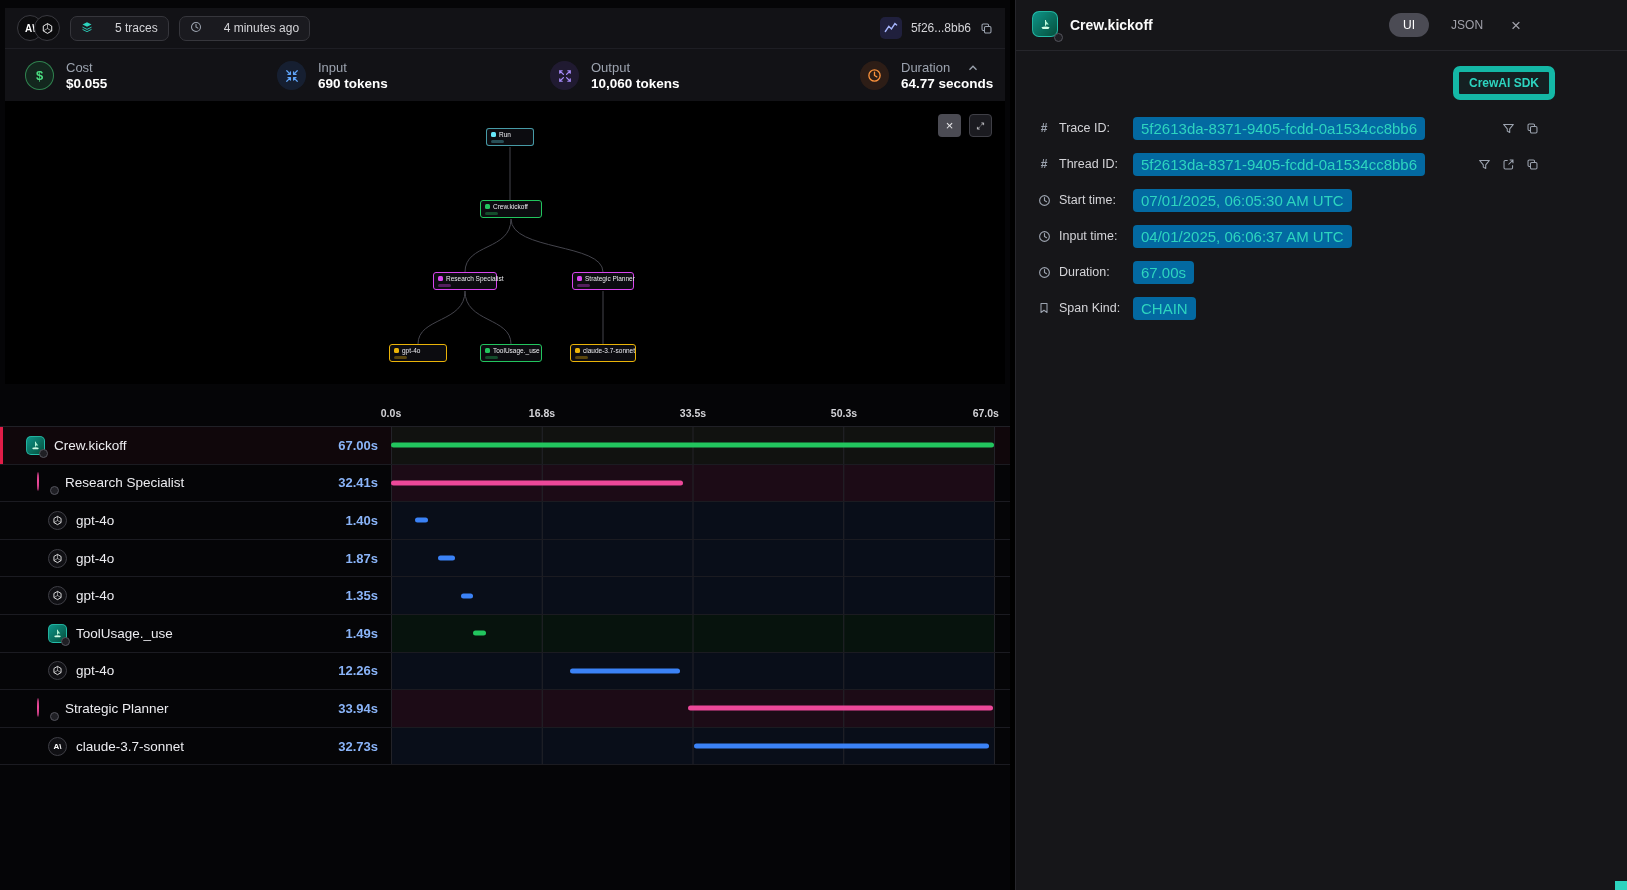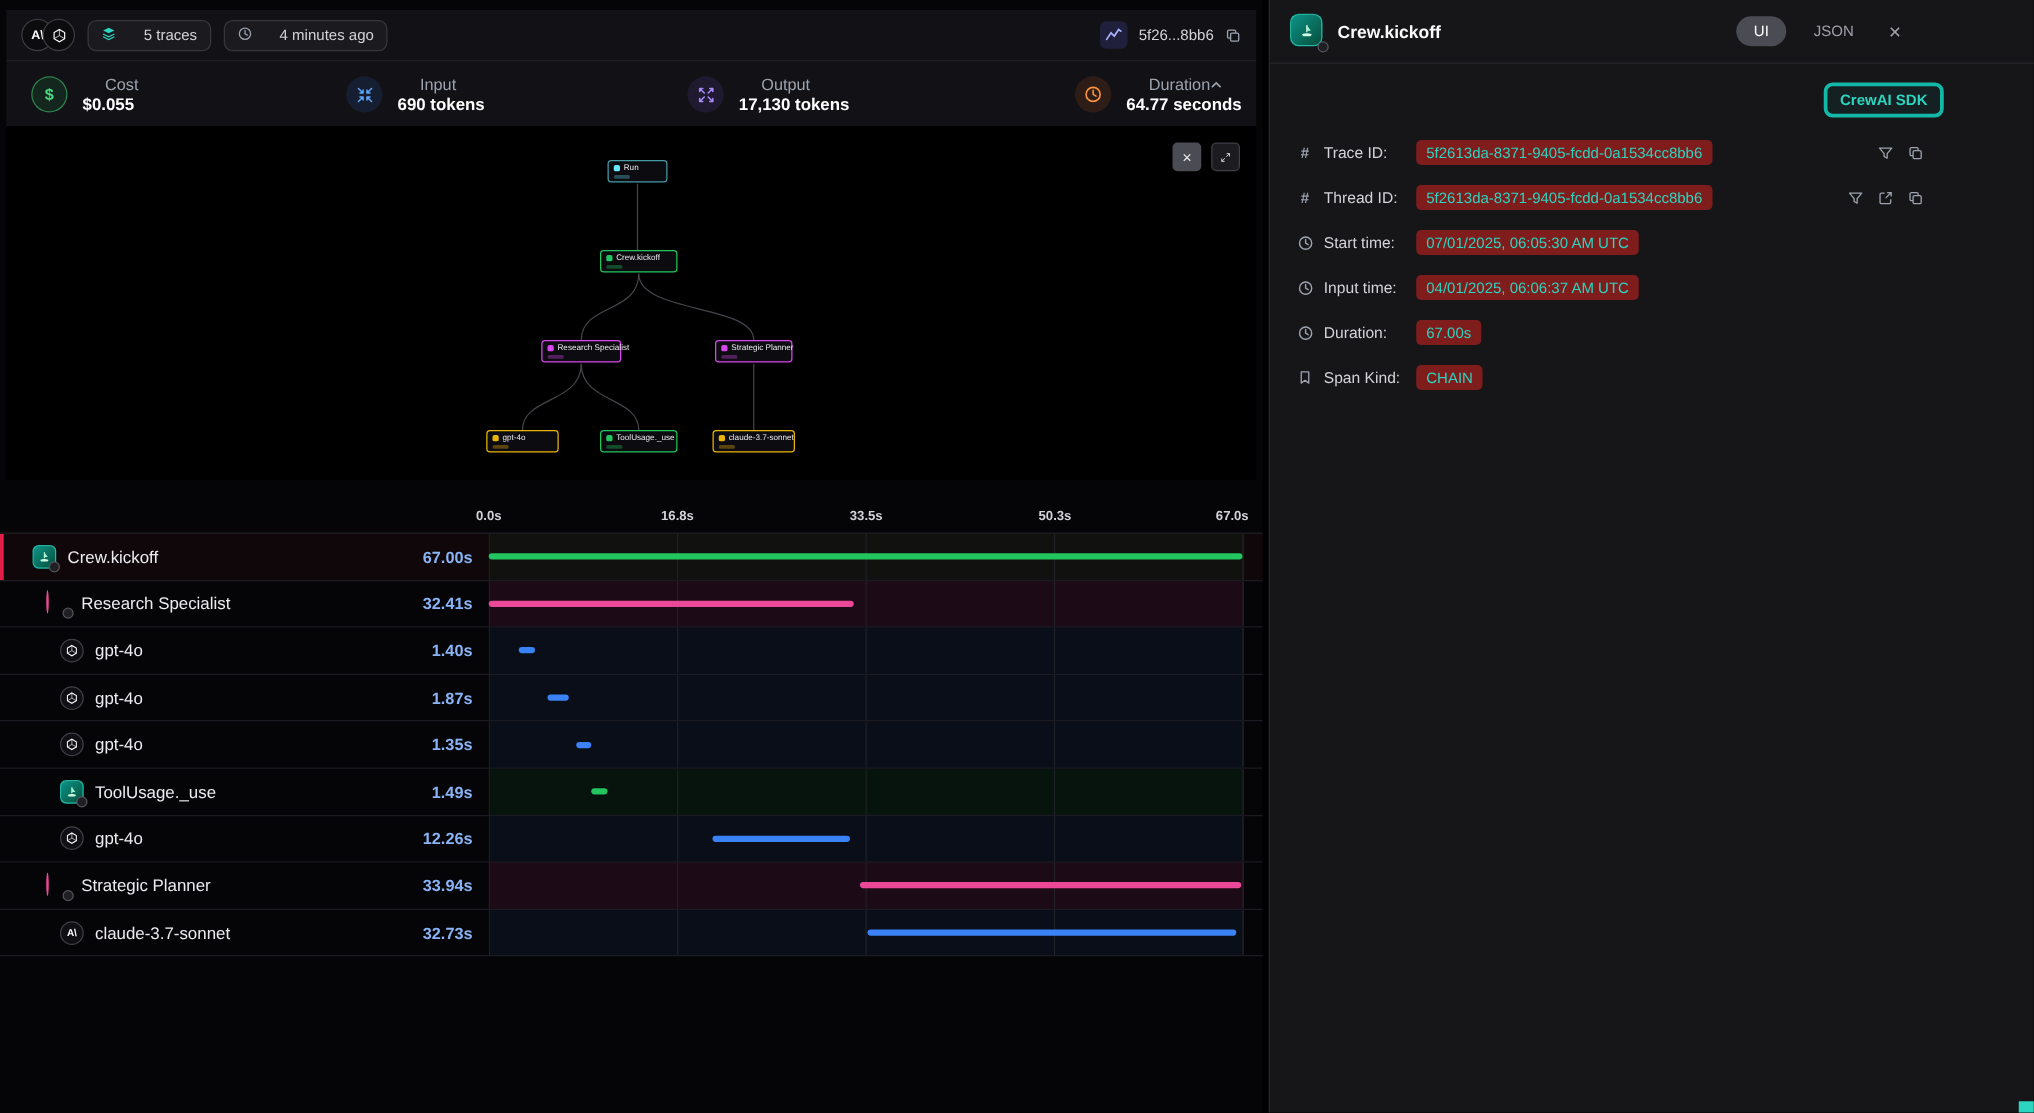--- a/index.html
+++ b/index.html
@@ -28,21 +28,21 @@
   .topbar-right { margin-left:auto; display:flex; align-items:center; gap:9px; }
   .trace-chip { width:22px; height:22px; border-radius:5px; background:rgba(99,102,241,.18);
     display:flex; align-items:center; justify-content:center; }
   .trace-short { font-size:12px; color:#d4d4d8; }
   .icon-btn { background:none; border:none; padding:0; cursor:pointer; display:flex; align-items:center; }
 
   .metrics { margin:0 5px; height:53px; background:#121216; position:relative; border-top:1px solid #1e1e24; }
   .metric { position:absolute; top:11px; display:flex; gap:12px; align-items:center; }
   .m-icon { width:29px; height:29px; border-radius:50%; display:flex; align-items:center; justify-content:center;
     font-weight:700; font-size:13px; flex:none; }
-  .m-label { font-size:13px; color:#9ca3af; margin-bottom:1px;margin-left:18px; }
+  .m-label { font-size:13px; color:#9ca3af; margin-bottom:1px; }
   .m-value { font-size:13.5px; color:#fff; font-weight:700; }
   .collapse-btn { position:absolute; right:25px; top:12px; }
 
   
   .graph { margin:0 5px; height:283px; background:#000; position:relative; }
   .gedges { position:absolute; inset:0; }
   .gnode { position:absolute; background:#0c0c10; border:1px solid #555; border-radius:3px;
     padding:2px 4px; display:flex; flex-direction:column; gap:2px; }
   .gnode-top { display:flex; align-items:center; gap:3px; }
   .gdot { width:5px; height:5px; border-radius:1.5px; flex:none; }
@@ -86,26 +86,26 @@
   .rp-hicon { position:relative; width:28px; height:28px; flex:none; }
   .rp-hicon .ic-crew { width:26px; height:26px; border-radius:7px; }
   .rp-title { font-size:14px; font-weight:700; color:#fafafa; }
   .rp-right { margin-left:auto; display:flex; align-items:center; gap:16px; padding-right:84px; }
   .ui-pill { background:#4b4b54; color:#fff; font-size:12px; padding:5px 14px; border-radius:999px;
     border:none; cursor:pointer; }
   .json-label { color:#a1a1aa; font-size:12px; background:none; border:none; cursor:pointer; }
   .rp-close { color:#a1a1aa; font-size:17px; background:none; border:none; cursor:pointer; line-height:1; }
   .rp-divider { height:1px; background:#26262b; }
   .sdk-badge-row { display:flex; justify-content:flex-end; padding:15px 72px 10px 0; }
-  .sdk-badge { border:3px solid #14b8a6; color:#2dd4bf; background:rgba(13,148,136,.08);
+  .sdk-badge { border:6px solid #14b8a6; color:#2dd4bf; background:rgba(13,148,136,.08);
     font-size:12px; font-weight:600; padding:4px 10px; border-radius:7px; }
   .field-row { display:flex; align-items:center; height:36px; padding:0 88px 0 20px; }
   .f-icon { width:16px; color:#9ca3af; font-size:12px; font-weight:700; display:flex; justify-content:center; flex:none; }
   .f-label { width:74px; margin-left:7px; font-size:12.5px; color:#d4d4d8; flex:none; }
-  .f-value { background:#7f1d1d; color:#2dd4bf; font-size:12px; padding:3px 8px; border-radius:4px;
+  .f-value { background:#0369a1; color:#2dd4bf; font-size:15px; padding:3px 8px; border-radius:4px;
     white-space:nowrap; border:none; cursor:pointer; }
   .f-actions { margin-left:auto; display:flex; gap:11px; }
   .attr-section { border-top:1px solid #26262b; margin-top:9px; }
   .attr-row { display:flex; align-items:center; height:40px; padding:0 88px 0 20px; cursor:pointer; }
   .attr-label { font-size:13px; font-weight:700; color:#f4f4f5; margin-left:9px; }
   .attr-chevron { margin-left:auto; display:flex; }
   .corner-teal { position:absolute; right:0; bottom:0; width:12px; height:9px; background:#2dd4bf; }
 </style>
 </head>
 <body>
@@ -187,21 +187,21 @@
       <div class="m-icon" style="background:rgba(139,92,246,.12);">
         <svg width="14" height="14" viewBox="0 0 16 16" fill="none" stroke="#a78bfa" stroke-width="1.4" stroke-linecap="round" stroke-linejoin="round">
             <path d="M6.2 6.2L2 2M2 4.8V2h2.8"></path>
             <path d="M9.8 6.2L14 2M14 4.8V2h-2.8"></path>
             <path d="M6.2 9.8L2 14M2 11.2V14h2.8"></path>
             <path d="M9.8 9.8L14 14M14 11.2V14h-2.8"></path>
           </svg>
       </div>
       <div>
         <div class="m-label">Output</div>
-        <div class="m-value">17,130 tokens</div>
+        <div class="m-value">10,060 tokens</div>
       </div>
     </div>
     <div class="metric" style="left:855px;">
       <div class="m-icon" style="background:rgba(249,115,22,.12);">
         <svg width="15" height="15" viewBox="0 0 16 16" fill="none" stroke="#fb923c" stroke-width="1.4" stroke-linecap="round">
             <circle cx="8" cy="8" r="6"></circle>
             <path d="M8 4.5V8l2.5 1.5"></path>
           </svg>
       </div>
       <div>

